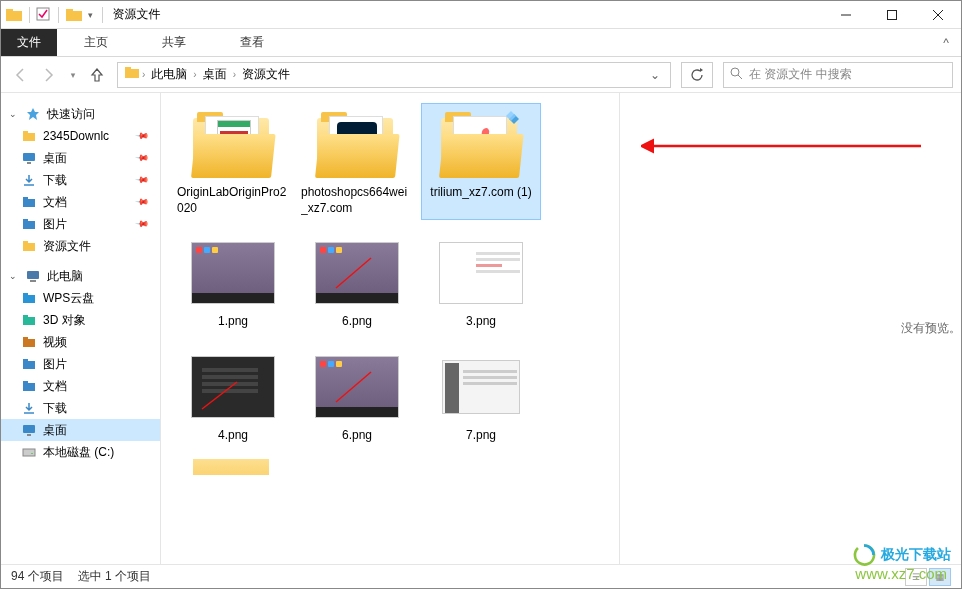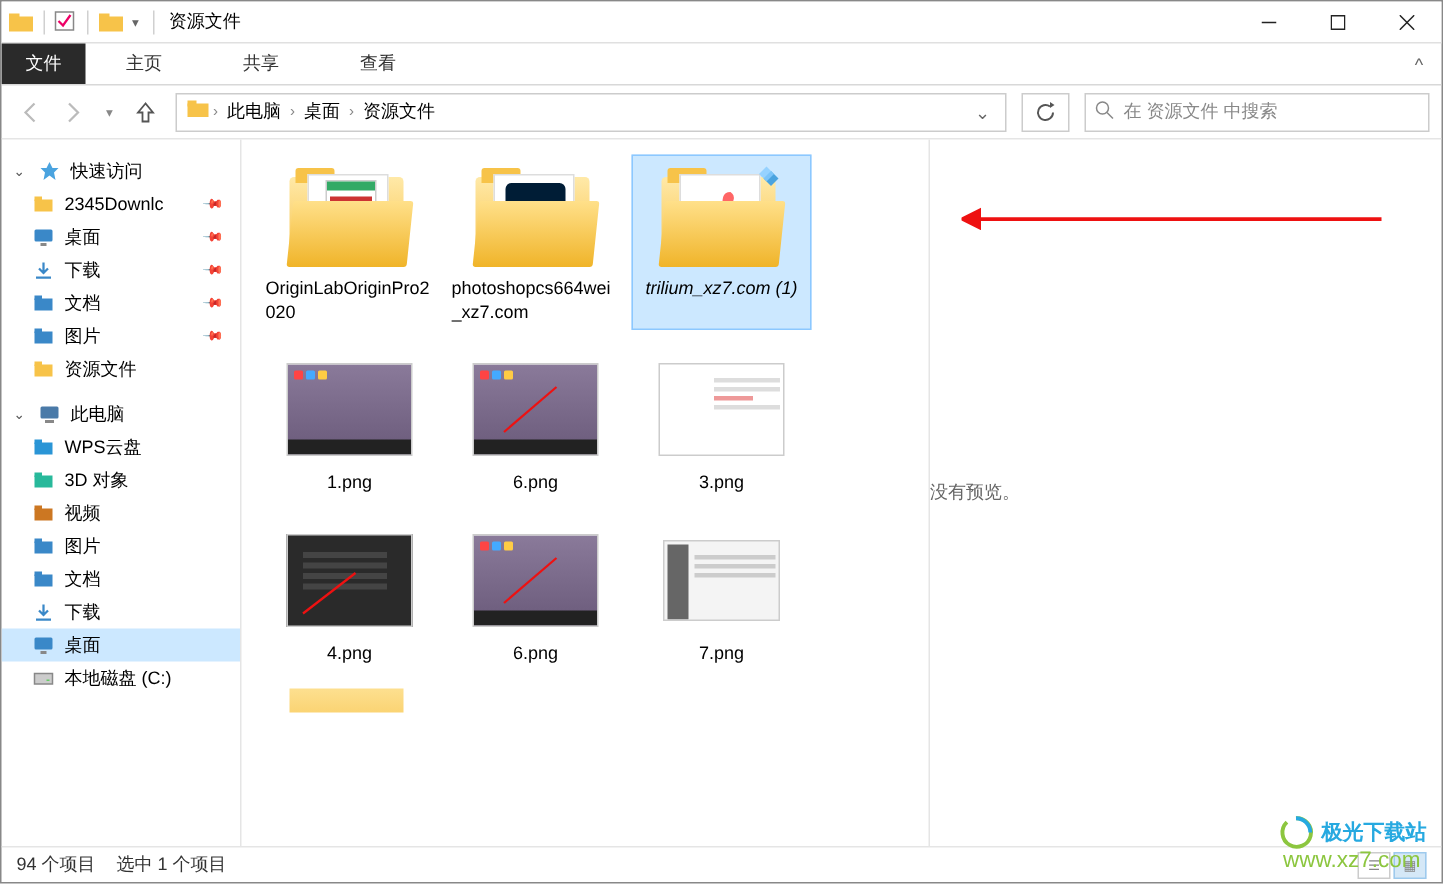--- a/index.html
+++ b/index.html
@@ -40,25 +40,25 @@
 .side-item .pin { margin-left:auto; color:#888; font-size:9px; transform:rotate(45deg); margin-right:8px;}
 .side-item .ico { width:16px; height:16px; display:flex; align-items:center; justify-content:center; }
 
 .content { flex:1; display:flex; }
 .files { flex:1; padding:10px 0 0 10px; overflow:auto; position:relative; }
 .files::-webkit-scrollbar { width:16px; }
 .files::-webkit-scrollbar-thumb { background:#c0c0c0; }
 .files::-webkit-scrollbar-track { background:#f0f0f0; }
 .file-grid { display:flex; flex-wrap:wrap; align-content:flex-start; }
 .file-item { width:120px; margin:0 2px 12px 2px; display:flex; flex-direction:column; align-items:center; padding:4px; font-size:12px; text-align:left; }
-.file-item.selected { background:#cce8ff; border:1px solid #8cc8ff; padding:3px;font-style:italic; }
+.file-item.selected { background:#cce8ff; border:1px solid #8cc8ff; padding:3px; }
 .file-item .thumb { width:84px; height:74px; display:flex; align-items:center; justify-content:center; margin-bottom:4px; position:relative; }
 .file-item .name { line-height:1.3; max-height: 5.2em; overflow:hidden; word-break:break-all; }
 
-.preview { width:342px; border-left:1px solid #e5e5e5; display:flex; align-items:center; justify-content:flex-start; font-size:12px; color:#666; }
+.preview { width:342px; border-left:1px solid #e5e5e5; display:flex; align-items:center; justify-content:flex-end; font-size:12px; color:#666; }
 
 .statusbar { height:24px; border-top:1px solid #e5e5e5; display:flex; align-items:center; padding:0 10px; font-size:12px; color:#333; }
 .statusbar .view-icons { margin-left:auto; display:flex; gap:2px; }
 .statusbar .view-icons div { width:22px; height:18px; border:1px solid #ccc; display:flex; align-items:center; justify-content:center; font-size:9px; color:#888; }
 .statusbar .view-icons div.active { background:#d5e8f7; border-color:#9ecaed; }
 
 
 .folder-big { width:84px; height:68px; position:relative; }
 .folder-big .back { position:absolute; left:2px; top:8px; width:76px; height:54px; background:linear-gradient(#ffe9a8,#f7c349); border-radius:3px; }
 .folder-big .tab { position:absolute; left:6px; top:2px; width:26px; height:10px; background:#f7c349; border-radius:2px 2px 0 0; }

